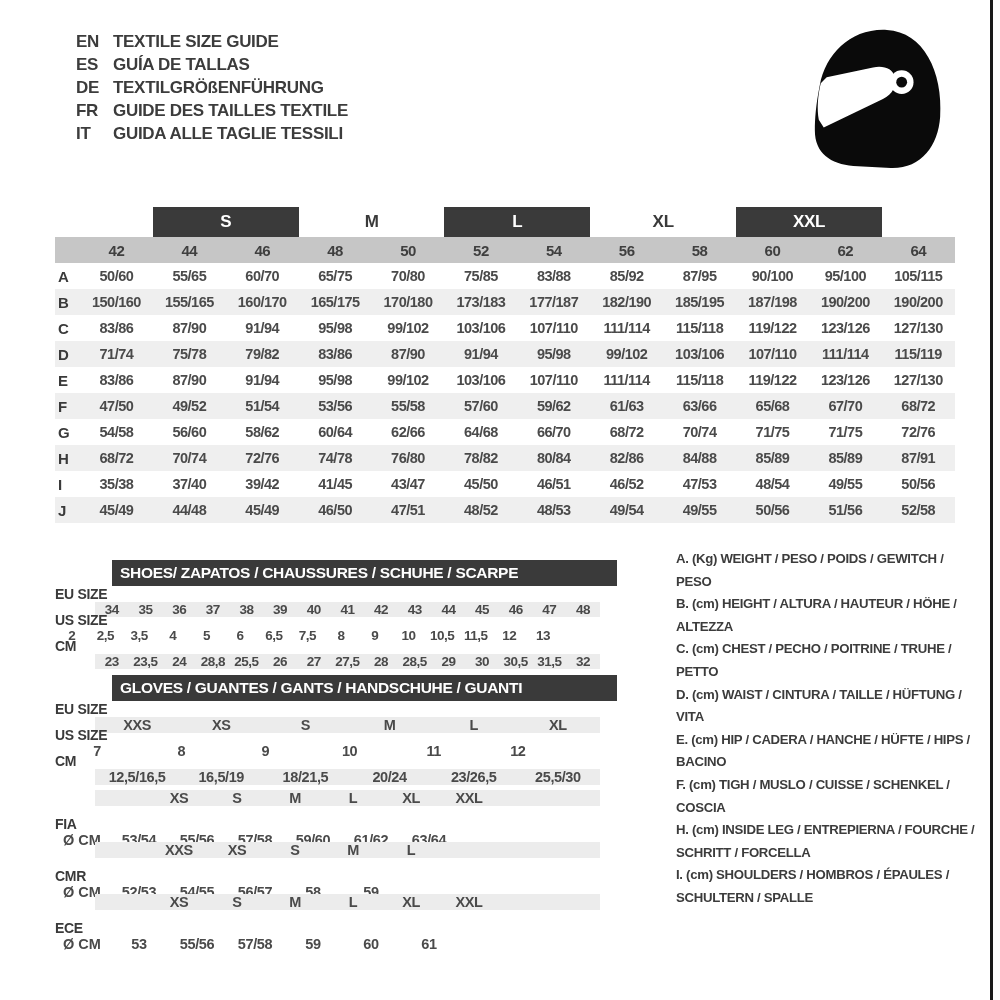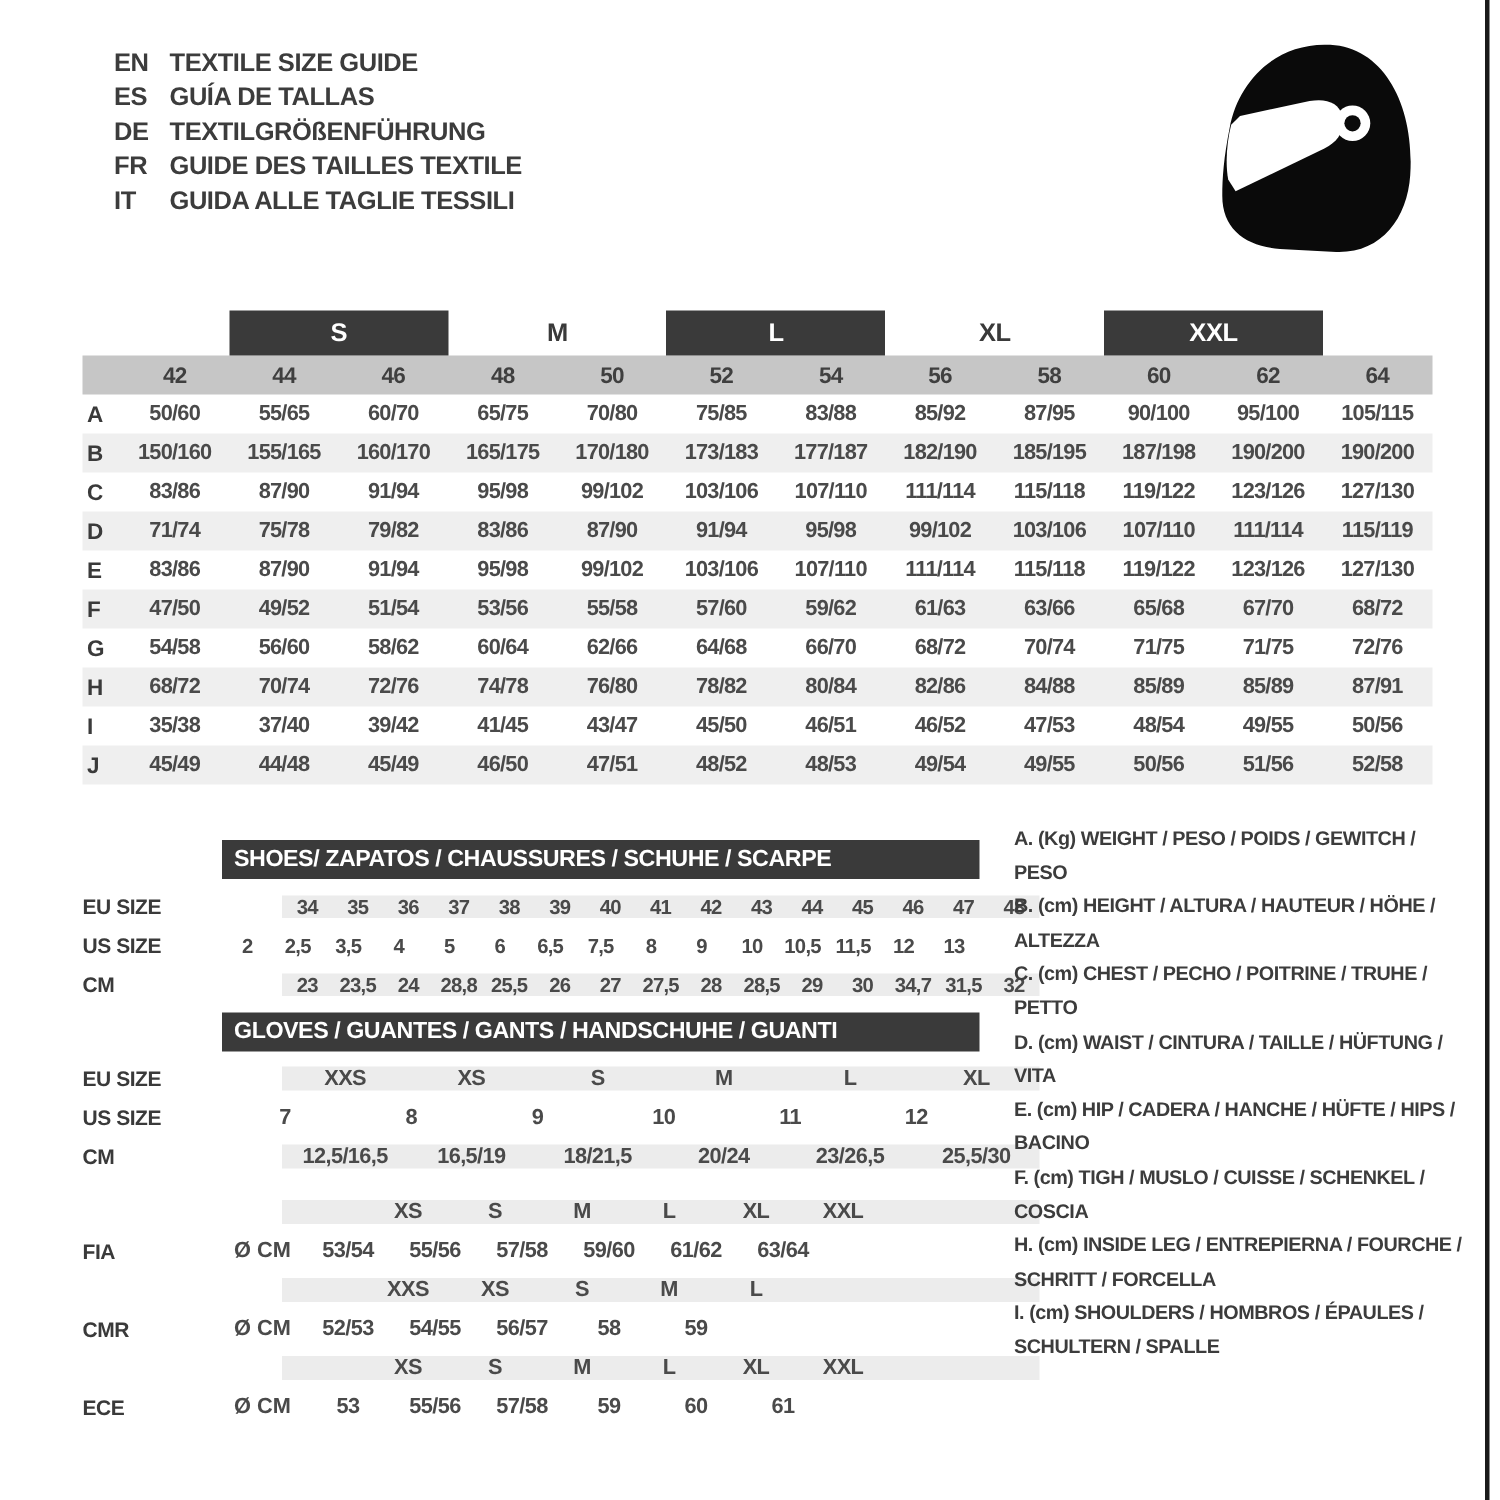--- a/index.html
+++ b/index.html
@@ -23,24 +23,24 @@
          font-size:17px;color:#3a3a3a;letter-spacing:-0.3px;}
   .gcell.dark{background:#3a3a3a;color:#ffffff;}
   .size-row{display:flex;height:26px;background:#c6c6c6;align-items:center;}
   .trow{display:flex;height:26px;align-items:center;}
   .trow.stripe{background:#efefef;}
   .lcell{width:25px;box-sizing:border-box;padding-left:3px;font-size:15px;color:#3a3a3a;}
   .cell{width:72.9px;text-align:center;font-size:14.5px;letter-spacing:-0.5px;color:#4a4a4a;}
   .size-row .cell{color:#3f3f3f;font-size:15px;}
   
   .section{position:absolute;left:55px;width:900px;}
-  .bar-title{margin-left:93px;width:505px;height:26px;background:#3a3a3a;color:#ffffff;
+  .bar-title{margin-left:57px;width:505px;height:26px;background:#3a3a3a;color:#ffffff;
              font-size:15.5px;line-height:26px;box-sizing:border-box;padding-left:8px;
              letter-spacing:-0.3px;}
-  .srow{display:flex;height:26px;align-items:flex-end;}
+  .srow{display:flex;height:26px;align-items:flex-start;flex-direction:column;}
   .slabel{width:93px;display:flex;align-items:center;font-size:14px;color:#3a3a3a;letter-spacing:-0.3px;}
   .sband{width:505px;display:flex;align-items:center;}
   .sband.shaded{background:#ececec;margin-left:40px;}
   .scell{width:33.67px;text-align:center;font-size:13.5px;letter-spacing:-0.5px;color:#4a4a4a;}
   .gcell2{width:84.17px;text-align:center;font-size:14.5px;letter-spacing:-0.4px;color:#4a4a4a;}
   .hunit{width:55px;box-sizing:border-box;padding-left:8px;font-size:14.5px;color:#4a4a4a;}
   .hcell{width:58px;text-align:center;font-size:14.5px;letter-spacing:-0.4px;color:#4a4a4a;}
   
   .legend{position:absolute;left:676px;top:548px;width:302px;}
   .legend-line{font-size:13.2px;line-height:22.6px;color:#3c3c3c;letter-spacing:-0.3px;}
@@ -312,21 +312,21 @@
           <div class="scell">24</div>
           <div class="scell">28,8</div>
           <div class="scell">25,5</div>
           <div class="scell">26</div>
           <div class="scell">27</div>
           <div class="scell">27,5</div>
           <div class="scell">28</div>
           <div class="scell">28,5</div>
           <div class="scell">29</div>
           <div class="scell">30</div>
-          <div class="scell">34,7</div>
+          <div class="scell">30,5</div>
           <div class="scell">31,5</div>
           <div class="scell">32</div>
         </div>
       </div>
     </div>
 </div>
 
 <div class="section" style="top:675px;">
   <div class="bar-title">GLOVES / GUANTES / GANTS / HANDSCHUHE / GUANTI</div>
   <div id="gloves-rows">

